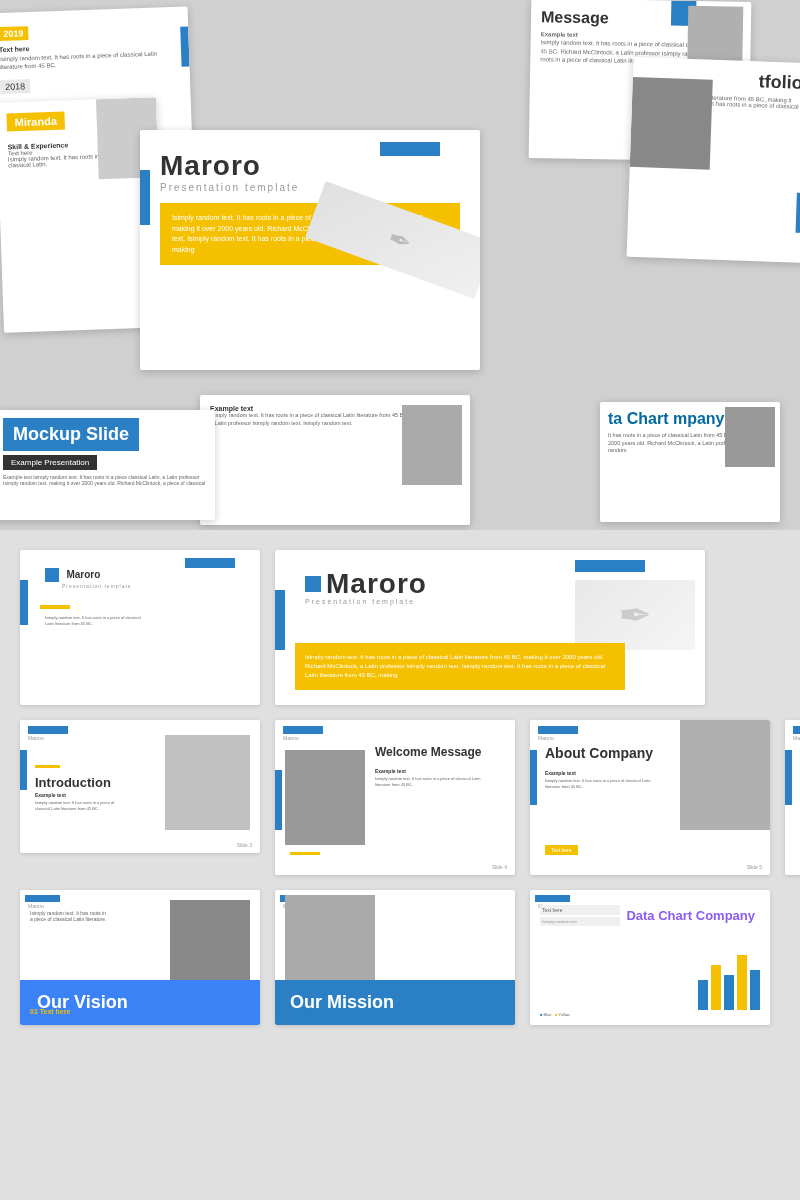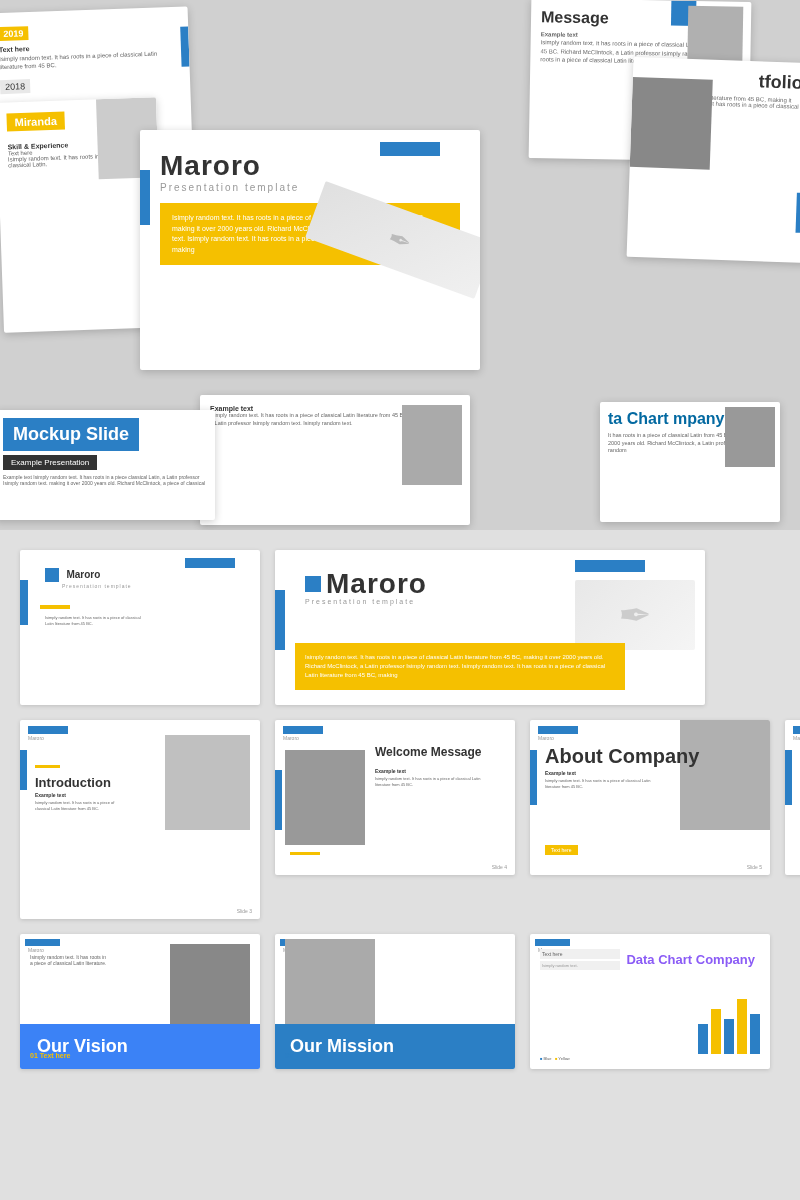--- a/index.html
+++ b/index.html
@@ -496,21 +496,21 @@
       align-items: center;
       justify-content: center;
       font-size: 40px;
       color: #ccc;
       border-radius: 2px;
     }
 
     
     .thumb-intro {
       width: 240px;
-      height: 199px;
+      height: 133px;
     }
     .thumb-intro .ti-blue-rect {
       width: 40px;
       height: 8px;
       background: #2b7fc5;
       position: absolute;
       top: 6px;
       left: 8px;
     }
     .thumb-intro .ti-blue-side {
@@ -679,21 +679,21 @@
     }
     .thumb-about .ta-photo {
       width: 90px;
       height: 110px;
       background: #b0b0b0;
       position: absolute;
       right: 0;
       top: 0;
     }
     .thumb-about .ta-title {
-      font-size: 20px;
+      font-size: 14px;
       font-weight: bold;
       color: #333;
       position: absolute;
       left: 15px;
       top: 25px;
     }
     .thumb-about .ta-example {
       font-size: 5px;
       font-weight: bold;
       color: #333;

